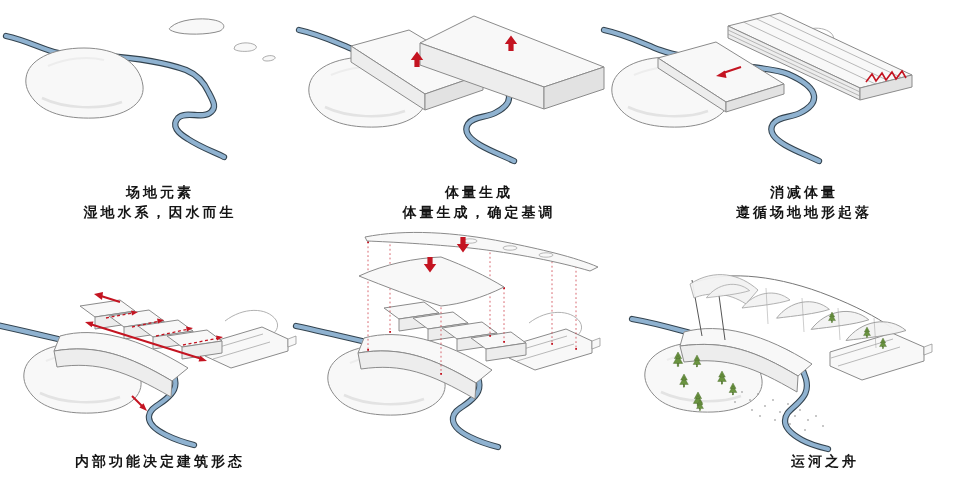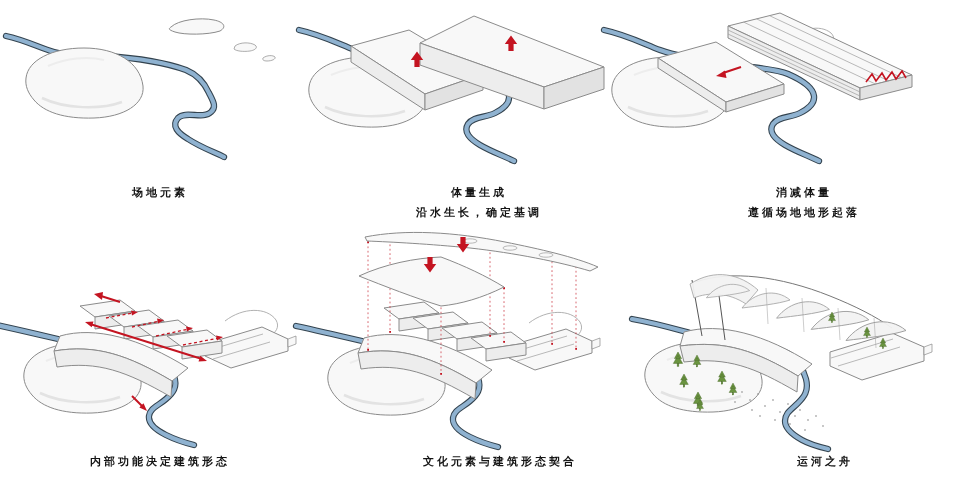--- a/index.html
+++ b/index.html
@@ -10,21 +10,21 @@
   }
   .panel{position:absolute;width:320px;}
   .row1{top:0;height:220px;}
   .row2{top:224px;height:266px;}
   #p1{left:0}#p2{left:307px}#p3{left:612px}
   #p4{left:0}#p5{left:320px}#p6{left:640px}
   svg{display:block;overflow:visible;}
   .caption{
     position:absolute;left:0;width:320px;text-align:center;
     font-weight:bold;color:var(--text,#151515);
-    font-size:11px;letter-spacing:3px;line-height:20px;white-space:nowrap;
+    font-size:14px;letter-spacing:3px;line-height:20px;white-space:nowrap;
   }
   .row1 .caption{top:182px;}
   .row2 .caption{top:227px;}
   
   .mass{fill:#f8f8f8;stroke:#8b8b8b;stroke-width:1;stroke-linejoin:round;}
   .mass-d{fill:#ededed;stroke:#8b8b8b;stroke-width:1;stroke-linejoin:round;}
   .mass-dd{fill:#e2e2e2;stroke:#8b8b8b;stroke-width:1;stroke-linejoin:round;}
   .thin{stroke-width:.7;}
   .ghost{fill:none;stroke:#a8a8a8;stroke-width:.9;}
   .rim{fill:none;stroke:#777;stroke-width:1;}
@@ -87,20 +87,21 @@
     </g>
     <use href="#mound" class="mass"></use>
     <g>
       <path class="mass" d="M171,27 C178,20 200,17 214,20 C224,22 227,27 220,31 C208,35 184,35 175,32 C169,30 168,29 171,27 Z"></path>
       <path class="mass thin" d="M235,46 C240,42 250,42 255,45 C258,47 256,50 250,51 C243,52 236,51 234,49 Z"></path>
       <path class="mass thin" d="M263,58 C267,55 273,55 275,57 C276,59 272,61 267,61 C264,61 262,60 263,58 Z"></path>
     </g>
   </svg>
   <div class="caption">
     <div>场地元素</div>
+    <div>湿地水系，因水而生</div>
   </div>
 </div>
 
 <div class="panel row1" id="p2">
   <svg width="320" height="182" viewBox="0 0 320 182" role="img">
     <g>
       <use href="#riverS" class="river-u"></use>
         <use href="#riverS" class="river-o"></use>
     </g>
     <use href="#mound" class="mass" transform="translate(-24,9)"></use>
@@ -112,21 +113,21 @@
     <g>
       <path class="mass" d="M113,43 L167,16 L297,67 L237,87 Z"></path>
       <path class="mass-d" d="M113,43 L237,87 L237,109 L113,65 Z"></path>
       <path class="mass-dd" d="M237,87 L297,67 L297,89 L237,109 Z"></path>
     </g>
     <use href="#upArrow" class="red-f" transform="translate(110,60)"></use>
     <use href="#upArrow" class="red-f" transform="translate(204,44)"></use>
   </svg>
   <div class="caption" style="transform:translateX(12px)">
     <div>体量生成</div>
-    <div>沿水生长，确定基调</div>
+    <div>体量生成，确定基调</div>
   </div>
 </div>
 
 <div class="panel row1" id="p3">
   <svg width="320" height="182" viewBox="0 0 320 182" role="img">
     <g>
       <use href="#riverS" class="river-u"></use>
         <use href="#riverS" class="river-o"></use>
     </g>
     <path class="ghost" d="M180,42 C188,28 208,24 219,33 C224,38 222,44 215,48"></path>
@@ -223,21 +224,20 @@
     <g>
       <path class="mass" d="M45,13 C85,5 135,8 185,18 C220,25 255,33 278,43 L270,47 C240,38 195,29 150,24 C110,20 72,18 47,17 Z"></path>
       <ellipse class="lline" cx="150" cy="17" rx="7" ry="2.2" fill="#fff"></ellipse>
       <ellipse class="lline" cx="190" cy="24" rx="7" ry="2.2" fill="#fff"></ellipse>
       <ellipse class="lline" cx="226" cy="31" rx="7" ry="2.2" fill="#fff"></ellipse>
     </g>
     <use href="#dnArrow" class="red-f" transform="translate(143,20)"></use>
     <use href="#dnArrow" class="red-f" transform="translate(110,40)"></use>
   </svg>
   <div class="caption" style="transform:translateX(20px)">
-    <div>文化元素与建筑形态契合</div>
   </div>
 </div>
 
 <div class="panel row2" id="p6">
   <svg width="320" height="225" viewBox="0 0 320 225" role="img">
     <g>
       <path class="river-u" d="M-8,95 C15,99 32,104 50,109 C70,114 90,117 112,120 C132,123 142,126 149,130 C158,136 163,144 166,155 C169,167 164,173 158,179 C151,186 145,189 145,197 C145,205 153,211 162,216 C171,221 180,223 188,225"></path>
       <path class="river-o" d="M-8,95 C15,99 32,104 50,109 C70,114 90,117 112,120 C132,123 142,126 149,130 C158,136 163,144 166,155 C169,167 164,173 158,179 C151,186 145,189 145,197 C145,205 153,211 162,216 C171,221 180,223 188,225"></path>
     </g>
     <use href="#mound" class="mass" transform="translate(-21,70)"></use>

